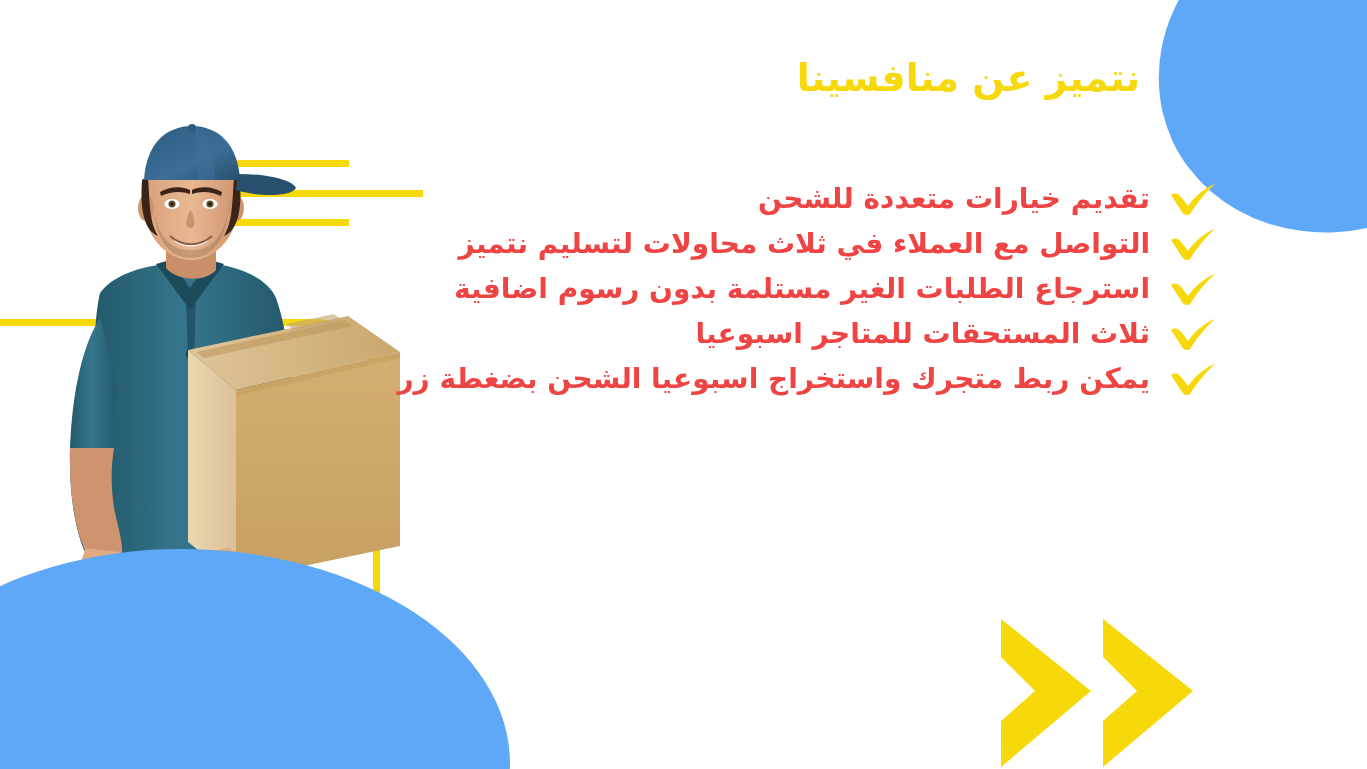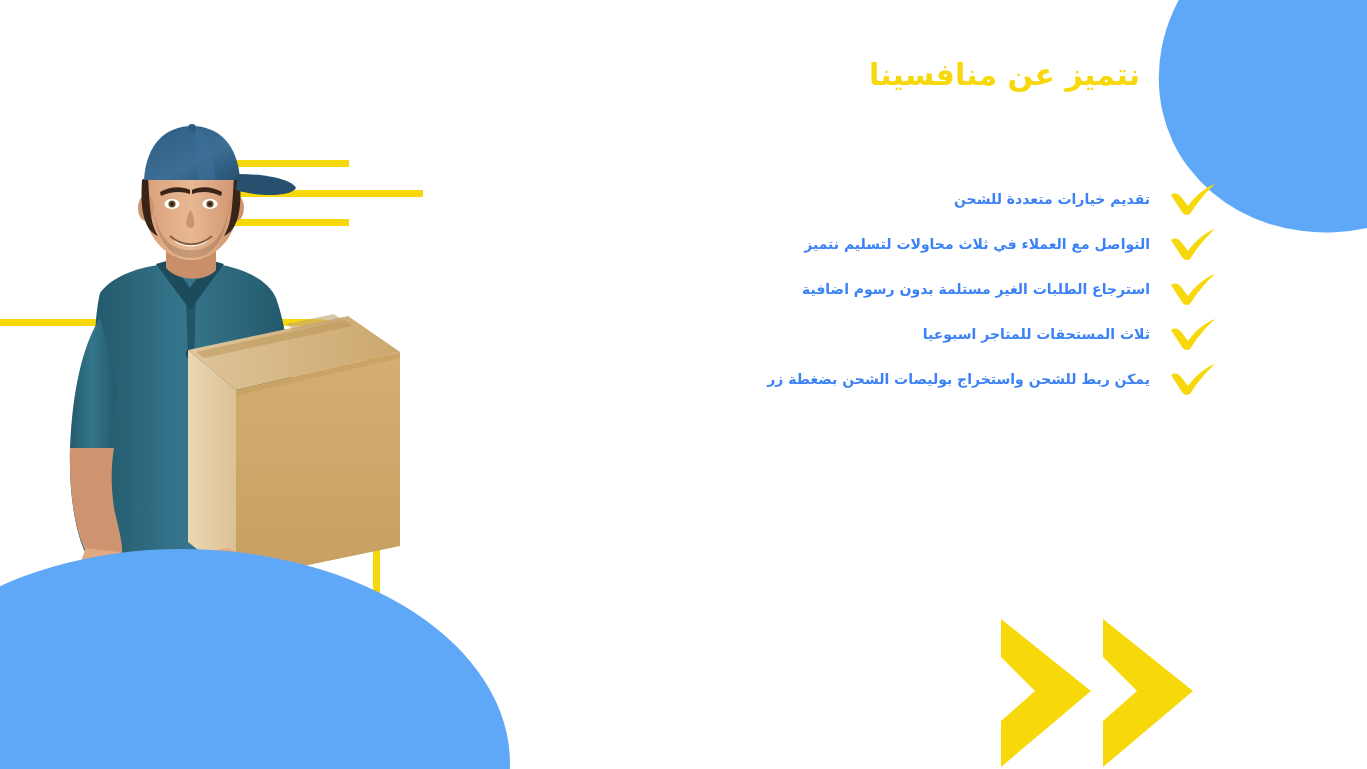--- a/index.html
+++ b/index.html
@@ -66,21 +66,21 @@
   
   .content{
     position:absolute;
     left:520px;top:0;
     width:720px;height:769px;
     z-index:7;
   }
   .title{
     position:absolute;
     top:58px;right:100px;
-    font-size:30px;
+    font-size:38px;
     font-weight:700;
     color:#F7D90B;
     letter-spacing:0px;
     white-space:nowrap;
     line-height:1.1;
     direction:rtl;
   }
   .bullets{
     position:absolute;
     top:176px;right:0px;
@@ -96,23 +96,23 @@
     direction:rtl;
   }
   .check{
     flex:0 0 auto;
     width:50px;height:34px;
     margin-left:18px;margin-right:22px;
     position:relative;
   }
   .check svg{display:block;width:50px;height:34px;}
   .bullet-text{
-    font-size:14px;
+    font-size:28px;
     font-weight:700;
-    color:#3b82f6;
+    color:#ef4444;
     white-space:nowrap;
     line-height:1;
   }
 
   
   .chevrons{
     position:absolute;
     left:995px;top:605px;
     width:210px;height:170px;
     z-index:7;
@@ -282,21 +282,21 @@
         <span class="bullet-text">ثلاث المستحقات للمتاجر اسبوعيا</span>
       </div>
 
       <div class="bullet">
         <span class="check">
           <svg viewBox="0 0 50 34" xmlns="http://www.w3.org/2000/svg">
             <path d="M3 13 C7 10 11 12 14 16 L20 24 C28 13 38 5 47 2
                      C38 10 29 21 22 32 C19 34 16 33 14 30 Z" fill="#F7D90B"></path>
           </svg>
         </span>
-        <span class="bullet-text">يمكن ربط للشحن واستخراج بوليصات الشحن بضغطة زر</span>
+        <span class="bullet-text">يمكن ربط متجرك واستخراج اسبوعيا الشحن بضغطة زر</span>
       </div>
 
 
     </div>
   </div>
 
   <div class="chevrons">
     <svg width="210" height="170" viewBox="0 0 210 170" xmlns="http://www.w3.org/2000/svg">
       <path d="M6 14 L96 86 L6 162 L6 116 L40 86 L6 52 Z" fill="#F7D90B"></path>
       <path d="M108 14 L198 86 L108 162 L108 116 L142 86 L108 52 Z" fill="#F7D90B"></path>

